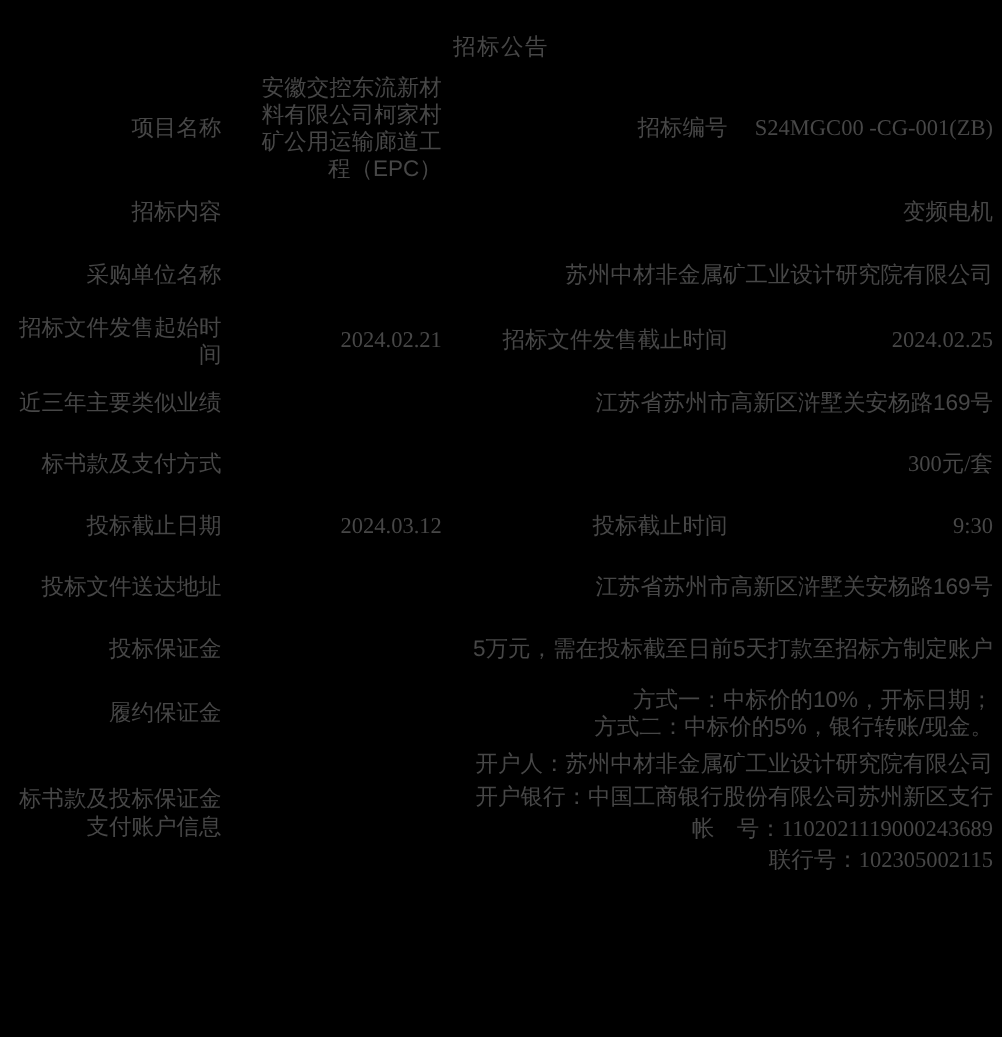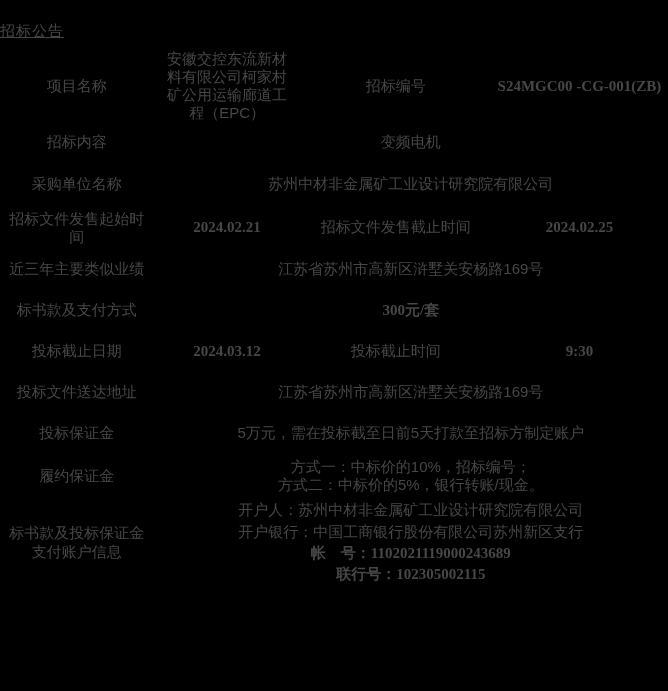--- a/index.html
+++ b/index.html
@@ -18,44 +18,44 @@
   .page {
     width: 668px;
     height: 691px;
     background: #000000;
     box-sizing: border-box;
   }
   .doc-title {
     padding-top: 22px;
     height: 28px;
     box-sizing: content-box;
+    text-align: center;
     color: #474747;
     letter-spacing: 1px;
-    text-decoration: underline;
   }
   table.tender {
     width: 100%;
     border-collapse: collapse;
     table-layout: fixed;
   }
   col.c1 { width: 23%; }
   col.c2 { width: 22%; }
   col.c3 { width: 28.5%; }
   col.c4 { width: 26.5%; }
   td {
-    text-align: center;
+    text-align: right;
     vertical-align: middle;
     padding: 0 6px;
     line-height: 1.25;
     word-break: break-all;
     color: #474747;
   }
   .num {
     font-family: "Liberation Serif", serif;
-    font-weight: bold;
+    font-weight: normal;
   }
   .multiline div {
     line-height: 1.45;
   }
   .tight div {
     line-height: 1.2;
   }
 </style>
 </head>
 <body>
@@ -123,21 +123,21 @@
 
 
     <tr style="height:40px">
       <td>投标保证金</td>
       <td colspan="3">5万元，需在投标截至日前5天打款至招标方制定账户</td>
     </tr>
 
     <tr style="height:46px">
       <td>履约保证金</td>
       <td colspan="3" class="tight">
-        <div>方式一：中标价的10%，招标编号；</div>
+        <div>方式一：中标价的10%，开标日期；</div>
         <div>方式二：中标价的5%，银行转账/现金。</div>
       </td>
     </tr>
 
     <tr style="height:83px">
       <td class="tight" style="line-height:1.25">标书款及投标保证金支付账户信息</td>
       <td colspan="3" class="multiline">
         <div>开户人：苏州中材非金属矿工业设计研究院有限公司</div>
         <div>开户银行：中国工商银行股份有限公司苏州新区支行</div>
         <div class="num">帐　号：1102021119000243689</div>

